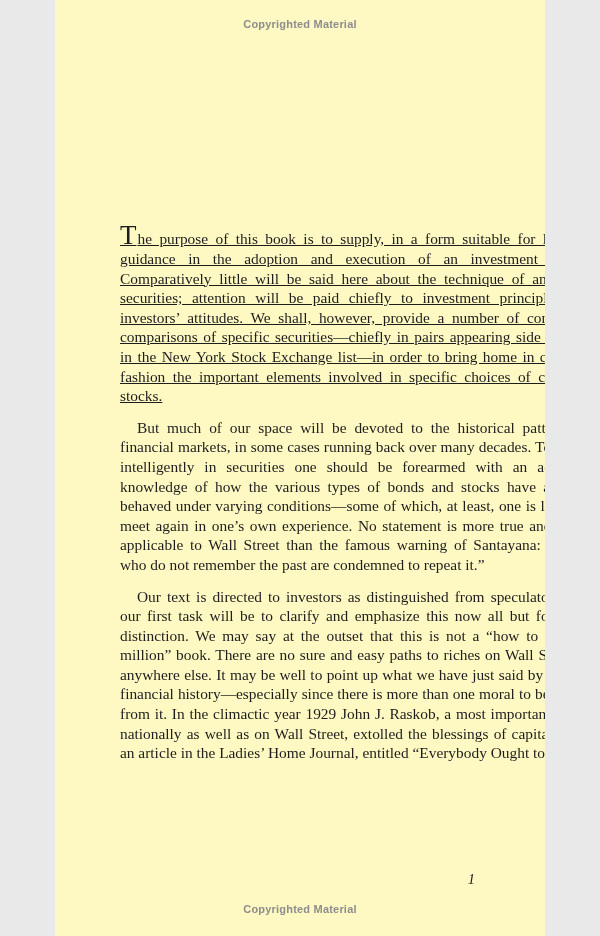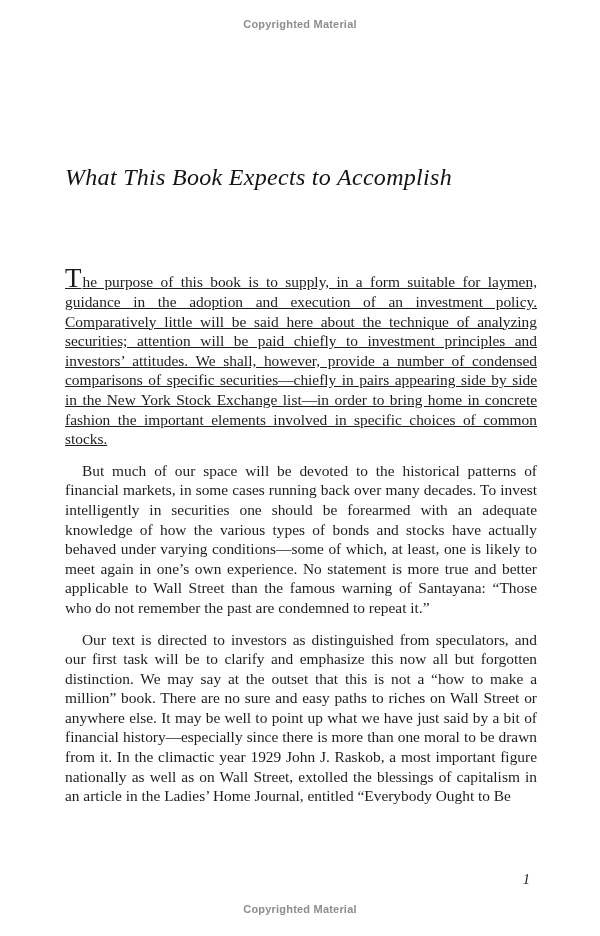--- a/index.html
+++ b/index.html
@@ -1,23 +1,23 @@
 <!DOCTYPE html>
 <html lang="en"><head>
 <meta charset="utf-8">
 <style>
   * { margin: 0; padding: 0; box-sizing: border-box; }
   html, body { background: #e9e9e9; }
   body { display: flex; justify-content: center; }
 
   .page {
     position: relative;
-    width: 600px;
+    width: 490px;
     height: 936px;
-    background: #ffffff;
+    background: #fef9c3;
     font-family: "Liberation Serif", serif;
     color: #1c1c1c;
     overflow: hidden;
   }
 
   .copyright {
     position: absolute;
     left: 0;
     width: 100%;
     text-align: center;
@@ -84,21 +84,20 @@
 </head>
 <body>
 
 <div class="page">
 
   <div class="copyright top">Copyrighted Material</div>
 
   <div class="content">
 
 
-    <h1 class="title">What This Book Expects to Accomplish</h1>
 
     <p class="body first">The purpose of this book is to supply, in a form suitable for laymen, guidance in the adoption and execution of an investment policy. Comparatively little will be said here about the technique of analyzing securities; attention will be paid chiefly to investment principles and investors’ attitudes. We shall, however, provide a number of condensed comparisons of specific securities—chiefly in pairs appearing side by side in the New York Stock Exchange list—in order to bring home in concrete fashion the important elements involved in specific choices of common stocks.</p>
 
     <p class="body indent">But much of our space will be devoted to the historical patterns of financial markets, in some cases running back over many decades. To invest intelligently in securities one should be forearmed with an adequate knowledge of how the various types of bonds and stocks have actually behaved under varying conditions—some of which, at least, one is likely to meet again in one’s own experience. No statement is more true and better applicable to Wall Street than the famous warning of Santayana: “Those who do not remember the past are condemned to repeat it.”</p>
 
     <p class="body indent"><span>Our text is directed to investors as distinguished from speculators, and our first task will be to clarify and emphasize this now all but forgotten distinction. We may say at the outset that this is not a “how to make a million” book. There are no sure and easy paths to riches on Wall Street or anywhere else. It may be well to point up what we have just said by a bit of financial history—especially since there is more than one moral to be drawn from it. In the climactic year 1929 John J. Raskob, a most important figure nationally as well as on Wall Street, extolled the blessings of capitalism in an article in the </span><span class="italic">Ladies’ Home Journal,</span><span> entitled “Everybody Ought to Be</span></p>
 
   </div>
 
   <div class="page-number">1</div>

